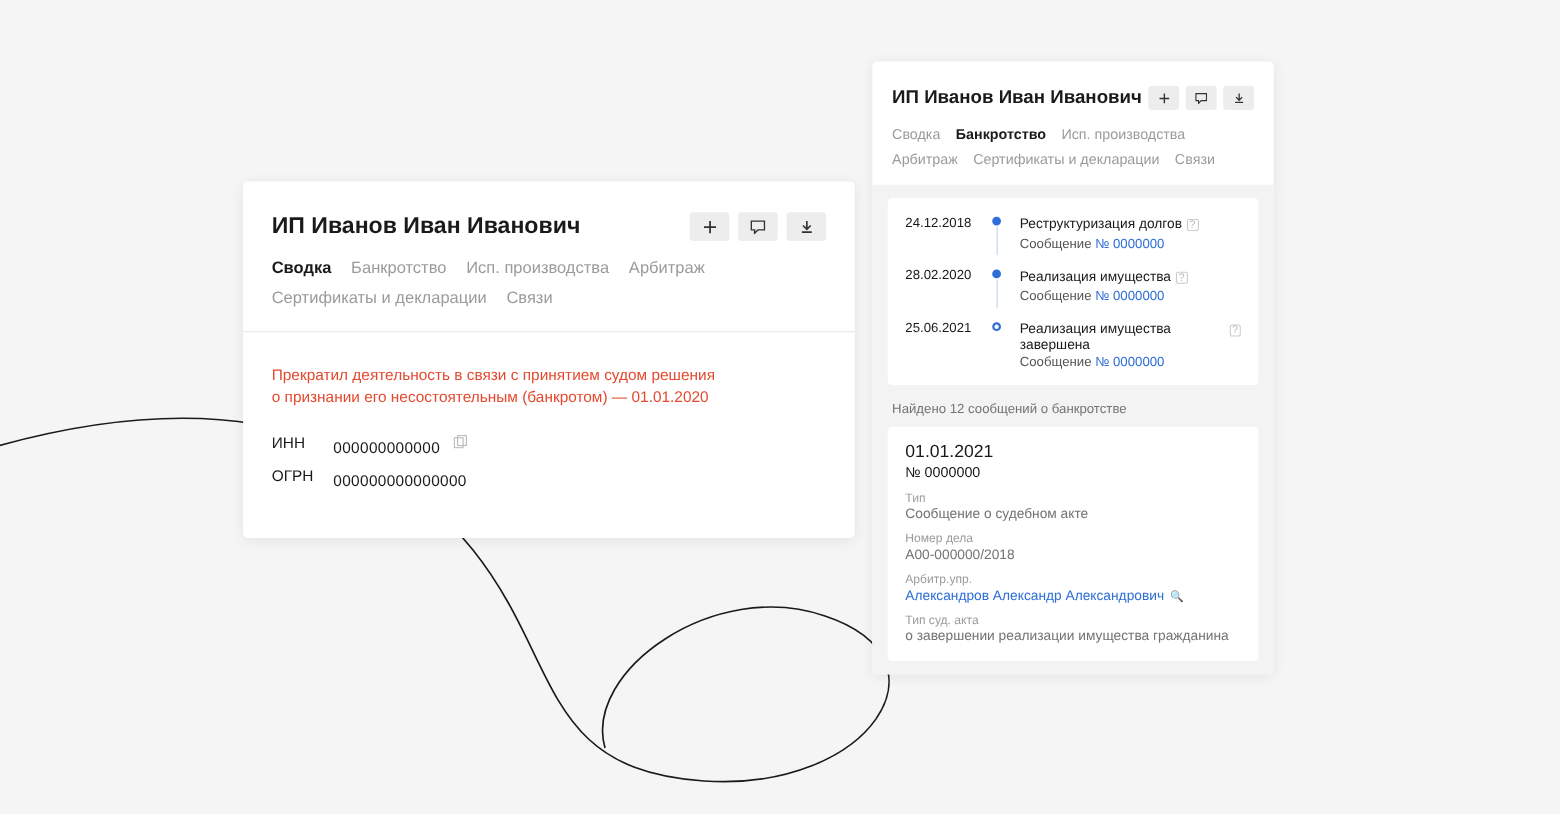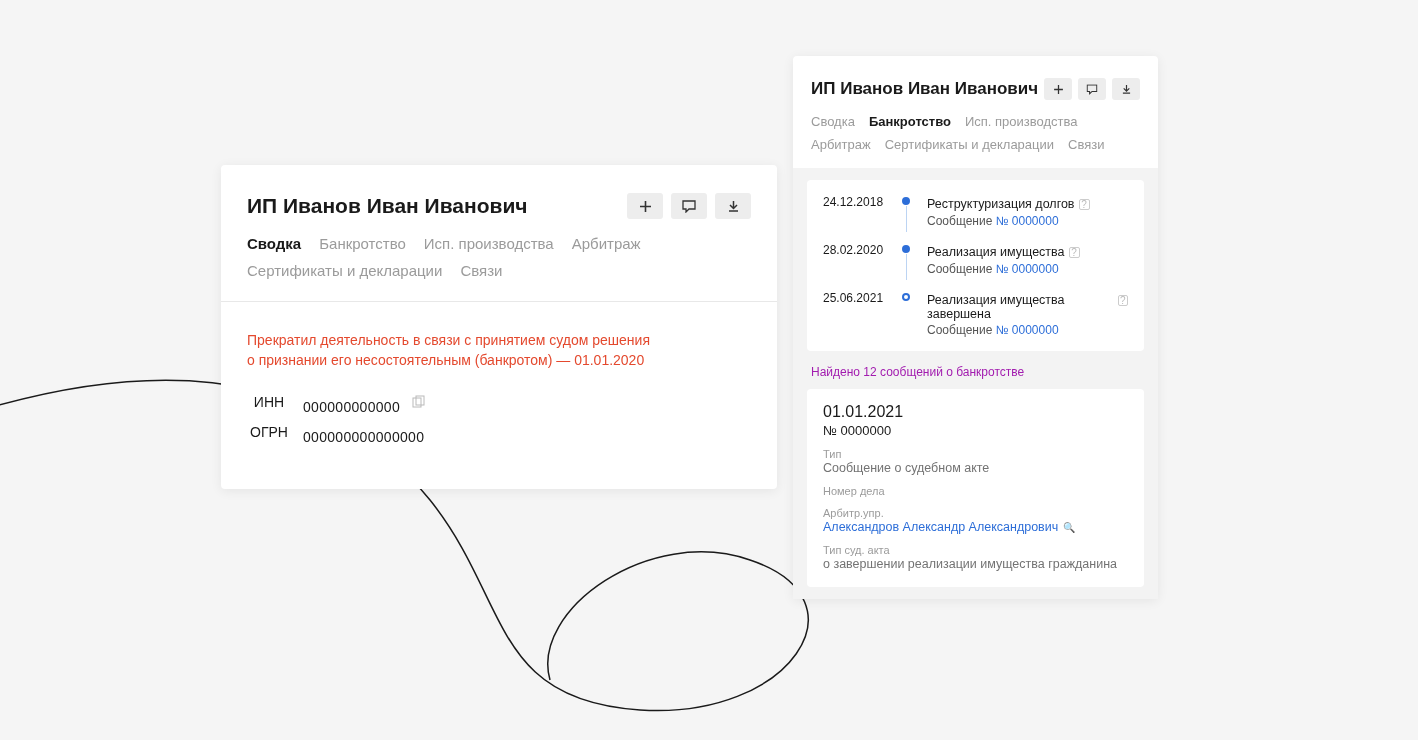--- a/index.html
+++ b/index.html
@@ -49,21 +49,21 @@
 
   .tabs { margin-top: 16px; display: flex; flex-wrap: wrap; gap: 18px; row-gap: 10px; }
   .tab { font-size: 15px; color: #9b9b9b; cursor: pointer; }
   .tab.active { color: #1a1a1a; font-weight: 600; }
 
   .divider { height: 1px; background: #e8e8e8; margin: 22px 0 0 0; }
 
   .status-text { margin-top: 28px; color: #e4492e; font-size: 14px; line-height: 1.45; }
 
   .ids { margin-top: 18px; font-size: 14px; color: #1a1a1a; }
-  .id-row { display: flex; align-items: center; gap: 12px; margin-bottom: 4px; text-align: center; }
+  .id-row { display: flex; align-items: center; gap: 12px; margin-bottom: 4px; }
   .id-label { width: 44px; color: #1a1a1a; }
   .id-val { letter-spacing: 0.3px; margin-top: 10px; }
   .copy-ic { width: 13px; height: 13px; opacity: 0.45; cursor: pointer; }
 
   
   .card-right {
     position: absolute;
     left: 793px;
     top: 56px;
     width: 365px;
@@ -96,21 +96,21 @@
   .tl-dot.filled { background: #2d6ed8; }
   .tl-dot.halo::before { content:''; position:absolute; left:-6px; top:-6px; width:20px; height:20px; background:#d9e6f9; border-radius:50%; z-index:-1; }
   .tl-line { position: absolute; left: 3px; top: 12px; bottom: -4px; width: 1px; background: #bcd4f3; }
   .tl-row:last-child .tl-line { display: none; }
   .tl-content { flex: 1; }
   .tl-title { font-size: 12.5px; font-weight: 400; color: #1a1a1a; display: inline-flex; align-items: baseline; gap: 4px; justify-content: flex-end; }
   .tl-q { font-size: 10px; color: #bbb; border: 1px solid #ccc; border-radius: 2px; width: 11px; height: 11px; display: inline-flex; align-items: center; justify-content: center; }
   .tl-sub { font-size: 12px; color: #555; margin-top: 2px; }
   .tl-link { color: #2d6ed8; cursor: pointer; }
 
-  .found-text { font-size: 12px; color: #a21caf; margin: 14px 0 10px 4px; }
+  .found-text { font-size: 12px; color: #737373; margin: 14px 0 10px 4px; }
 
   .msg-card { background: #fff; border-radius: 4px; padding: 14px 16px 16px 16px; }
   .msg-date { font-size: 16px; color: #1a1a1a; }
   .msg-num { font-size: 13px; color: #1a1a1a; margin-top: 2px; }
   .msg-field { margin-top: 10px; }
   .msg-label { font-size: 11px; color: #9b9b9b; }
   .msg-val { font-size: 12.5px; color: #737373; margin-top: 1px; }
   .msg-val.link { color: #2d6ed8; cursor: pointer; }
   .msg-mag { font-size: 10px; color: #bbb; margin-left: 2px; }
 </style>
@@ -239,20 +239,21 @@
     <div class="msg-card">
       <div class="msg-date">01.01.2021</div>
       <div class="msg-num">№ 0000000</div>
       <div id="msg-fields">
           <div class="msg-field">
             <div class="msg-label">Тип</div>
             <div class="msg-val">Сообщение о судебном акте</div>
           </div>
           <div class="msg-field">
             <div class="msg-label">Номер дела</div>
+            <div class="msg-val">A00-000000/2018</div>
           </div>
           <div class="msg-field">
             <div class="msg-label">Арбитр.упр.</div>
             <div class="msg-val link">Александров Александр Александрович <span class="msg-mag">🔍</span></div>
           </div>
           <div class="msg-field">
             <div class="msg-label">Тип суд. акта</div>
             <div class="msg-val">о завершении реализации имущества гражданина</div>
           </div>
         </div>

